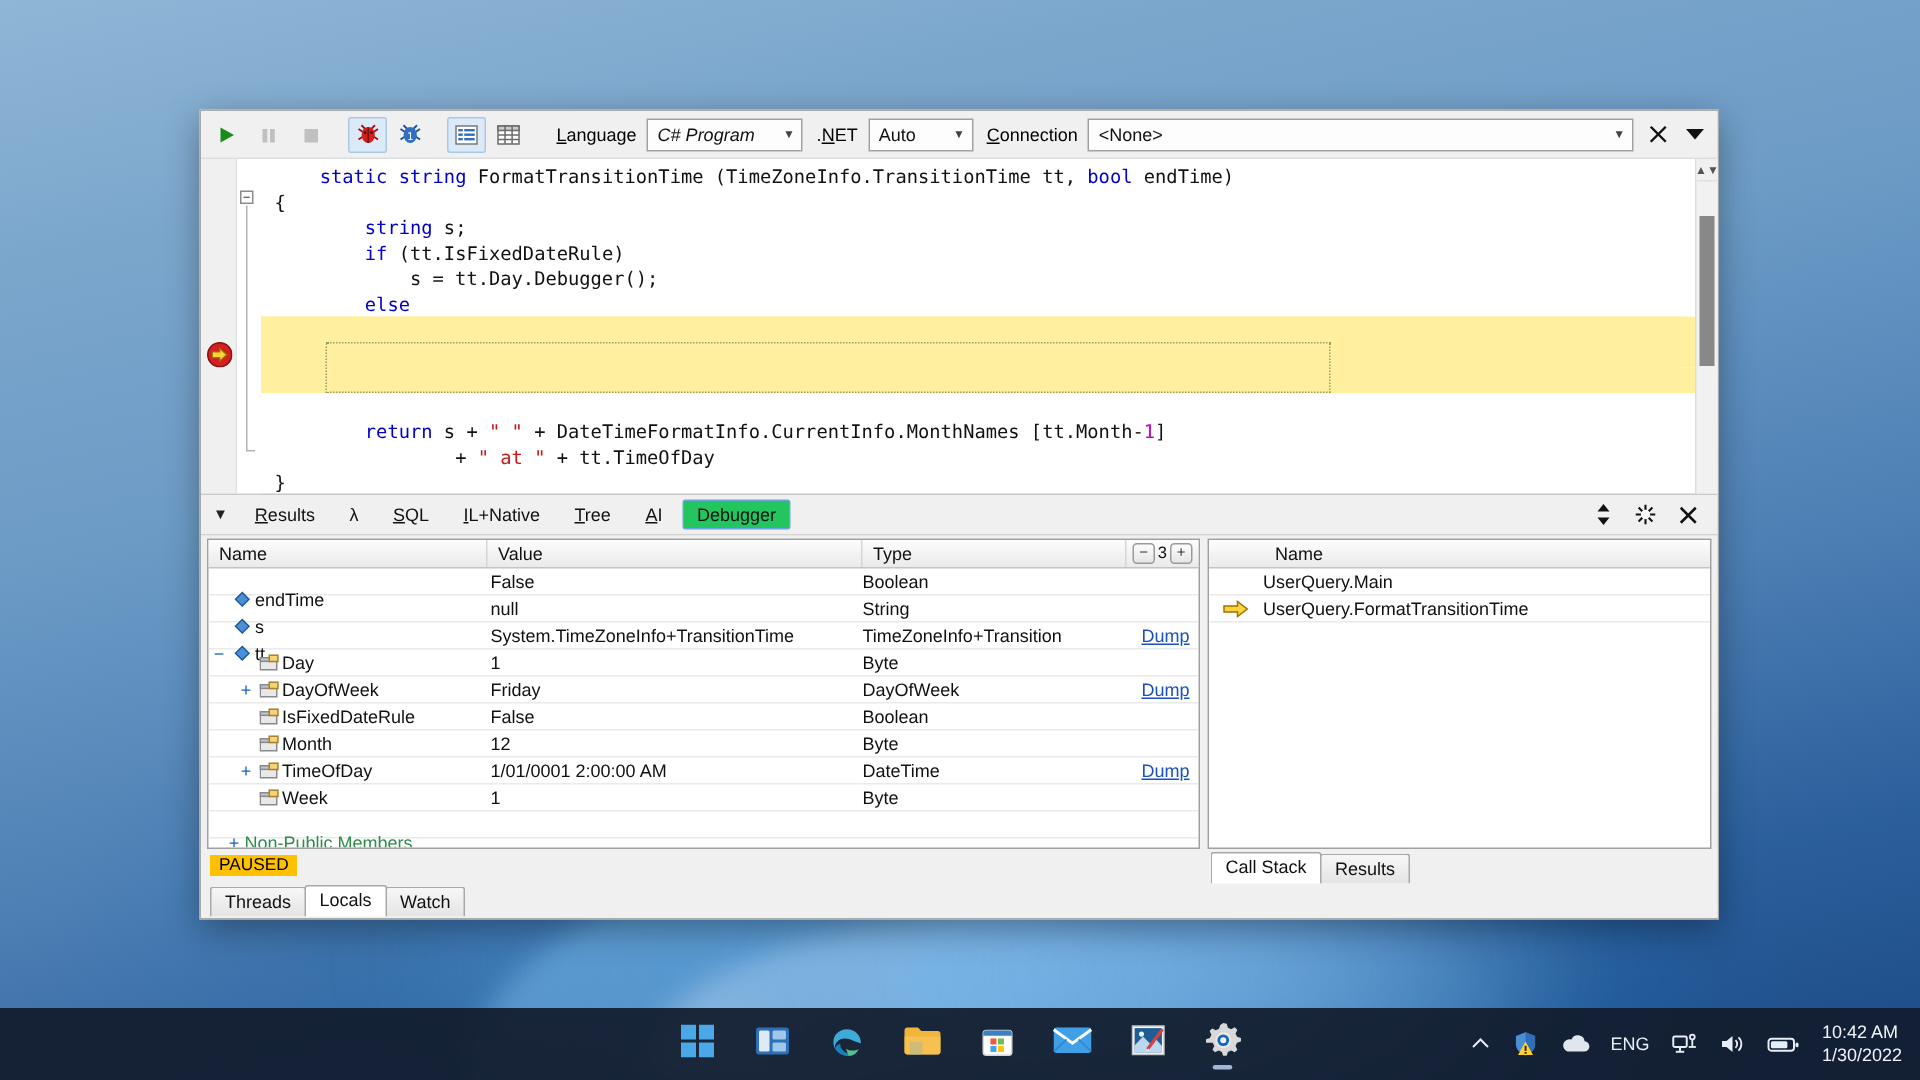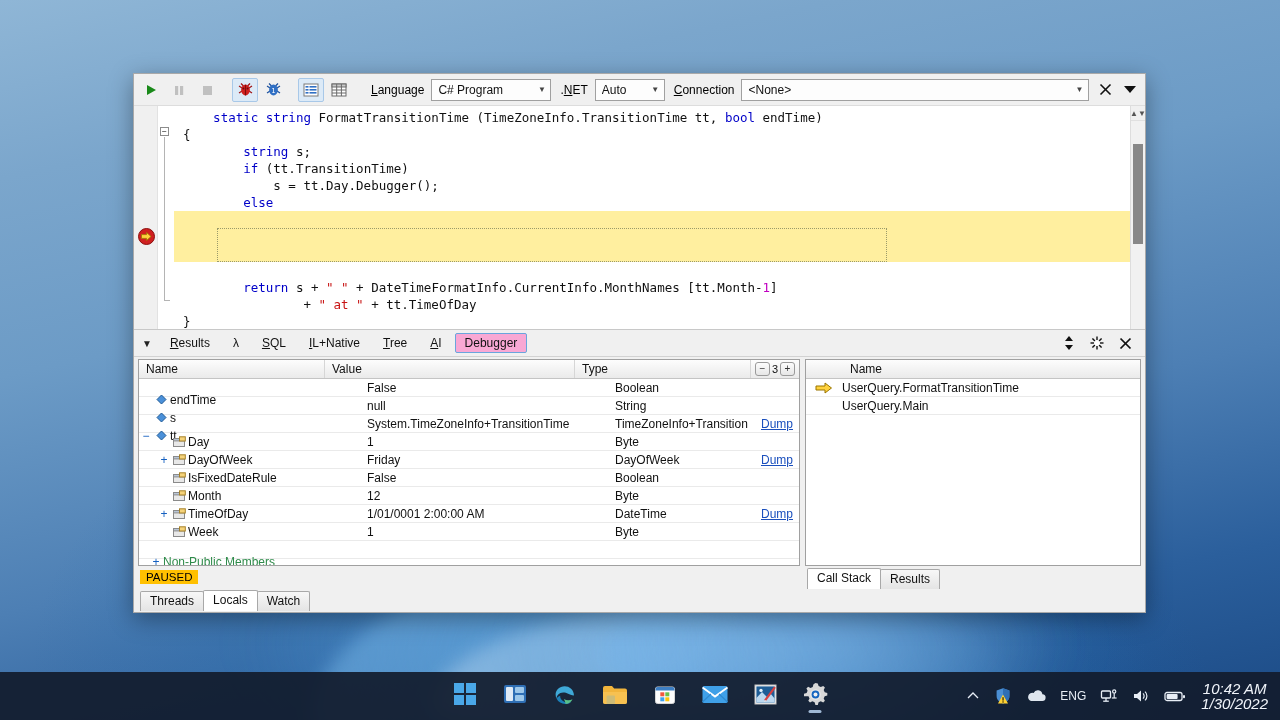--- a/index.html
+++ b/index.html
@@ -80,21 +80,21 @@
     font-size: 12px; color: #111;
     padding: 0 0 0 6px;
     position: relative;
   }
   .tb-combo .cv { flex: 1; overflow: hidden; white-space: nowrap; }
   .tb-combo .arrow {
     width: 17px; height: 20px;
     display: flex; align-items: center; justify-content: center;
     color: #444; font-size: 8px;
   }
-  #combo-language { width: 120px; }
+  #combo-language { width: 104px; font-style: italic; }
   #combo-net { width: 70px; }
   #combo-connection { flex: 1; min-width: 40px; margin-right: 2px; }
   .tb-x {
     width: 24px; height: 24px; display: flex; align-items: center; justify-content: center;
     font-size: 15px; color: #222;
   }
   .tb-caret {
     width: 22px; height: 24px; display: flex; align-items: center; justify-content: center;
     font-size: 11px; color: #111;
   }
@@ -187,21 +187,21 @@
   }
   #panel-tabs .tri { font-size: 10px; color: #222; padding: 0 8px 0 2px; }
   .ptab {
     font-size: 12px; color: #111;
     padding: 2px 9px;
     border: 1px solid transparent;
     border-radius: 2px;
     white-space: nowrap;
   }
   .ptab u { text-decoration: underline; }
-  .ptab.active { background: #f9a8d4; border-color: #6aa5dd; }
+  .ptab.active { background: #22c55e; border-color: #6aa5dd; }
   #panel-tabs .spacer { flex: 1; }
   .ptb {
     width: 28px; height: 22px;
     display: flex; align-items: center; justify-content: center;
     color: #111; font-size: 13px;
   }
 
   
   #dbg-body {
     flex: 1;
@@ -253,21 +253,21 @@
     display: flex; height: 18px; align-items: center;
     border-bottom: 1px solid #eaeaea;
     font-size: 12px; color: #111;
   }
   .grow .cname {
     width: 186px; flex: 0 0 186px;
     display: flex; align-items: center; overflow: hidden; white-space: nowrap;
   }
   .grow .cval {
     width: 250px; flex: 0 0 250px;
-    overflow: hidden; white-space: nowrap; padding-left: 2px; margin-left: 40px;
+    overflow: hidden; white-space: nowrap; padding-left: 2px;
   }
   .grow .cval.italic { }
   .grow .ctype {
     flex: 1; display: flex; align-items: center;
     justify-content: space-between; overflow: hidden; white-space: nowrap;
     padding-right: 6px;
   }
   .dump-link { color: #1a4fbd; text-decoration: underline; font-size: 12px; }
   .expander {
     width: 14px; flex: 0 0 14px; text-align: center;
@@ -373,22 +373,22 @@
   }
   #tb-right {
     position: absolute; right: 0; top: 0; height: 48px;
     display: flex; align-items: center; gap: 4px; padding-right: 8px;
   }
   .tray {
     height: 44px; display: flex; align-items: center; justify-content: center;
     color: #e8eef6; padding: 0 5px; font-size: 12px;
   }
   #clock {
-    color: #f0f4fa; font-size: 15px; line-height: 15px;
-    text-align: center; padding: 0 4px 0 6px; font-style: italic;
+    color: #f0f4fa; font-size: 12px; line-height: 15px;
+    text-align: left; padding: 0 4px 0 6px;
   }
 </style>
 </head>
 <body>
 
 <div id="desktop">
   <div class="bloom b1"></div>
   <div class="bloom b2"></div>
   <div class="petal p1"></div>
   <div class="petal p2"></div>
@@ -518,21 +518,21 @@
       <div class="foldline" style="top:31px; height:163px"></div>
       <div class="foldend" style="top:194px"></div>
     </div>
     <div id="code-area">
       <div class="hl-band" style="top:105px; height:51px;"></div>
       <div class="dash-box" style="left:43px; top:122px; width:670px; height:34px;"></div>
       <div id="code-lines">
           <div class="cline"><span>    </span><span class="kw">static </span><span class="kw">string </span><span class="pln">FormatTransitionTime (TimeZoneInfo.TransitionTime tt, </span><span class="kw">bool </span><span class="pln">endTime)</span></div>
           <div class="cline"><span></span><span class="pln">{</span></div>
           <div class="cline"><span>        </span><span class="kw">string </span><span class="pln">s;</span></div>
-          <div class="cline"><span>        </span><span class="kw">if </span><span class="pln">(tt.TransitionTime)</span></div>
+          <div class="cline"><span>        </span><span class="kw">if </span><span class="pln">(tt.IsFixedDateRule)</span></div>
           <div class="cline"><span>            </span><span class="pln">s = tt.Day.Debugger();</span></div>
           <div class="cline"><span>        </span><span class="kw">else</span></div>
           <div class="cline hl"><span>            </span><span class="pln">s = </span><span class="str">"The "</span><span class="pln"> +</span></div>
           <div class="cline hl"><span>                </span><span class="str">"first second third fourth last"</span><span class="pln">.Split() [tt.Week - </span><span class="num">1</span><span class="pln">] +</span></div>
           <div class="cline hl"><span>                </span><span class="str">" "</span><span class="pln"> + tt.DayOfWeek + </span><span class="str">" in"</span><span class="pln">;</span></div>
           <div class="cline"><span></span><span class="pln"></span></div>
           <div class="cline"><span>        </span><span class="kw">return </span><span class="pln">s + </span><span class="str">" "</span><span class="pln"> + DateTimeFormatInfo.CurrentInfo.MonthNames [tt.Month-</span><span class="num">1</span><span class="pln">]</span></div>
           <div class="cline"><span>                </span><span class="pln">+ </span><span class="str">" at "</span><span class="pln"> + tt.TimeOfDay</span></div>
           <div class="cline"><span></span><span class="pln">}</span></div>
         </div>
@@ -763,30 +763,30 @@
           <div class="btab active">Locals</div>
           <div class="btab">Watch</div>
         </div>
     </div>
 
     <div id="right-pane">
       <div id="callstack-grid">
         <div class="cs-head">Name</div>
         <div id="cs-rows">
             <div class="cs-row">
+              <div class="marker"></div>
+              <span>UserQuery.Main</span>
+            </div>
+            <div class="cs-row">
               <div class="marker">
                 <svg width="18" height="12" viewBox="0 0 18 12">
                   <path d="M1 4 h9 V1 l6.5 5 -6.5 5 V8 H1 z" fill="#ffd23d" stroke="#9a7500" stroke-width="1"></path>
                 </svg>
               </div>
               <span>UserQuery.FormatTransitionTime</span>
-            </div>
-            <div class="cs-row">
-              <div class="marker"></div>
-              <span>UserQuery.Main</span>
             </div>
           </div>
       </div>
       <div id="right-tabs">
           <div class="btab active">Call Stack</div>
           <div class="btab">Results</div>
         </div>
     </div>
   </div>
 </div>

